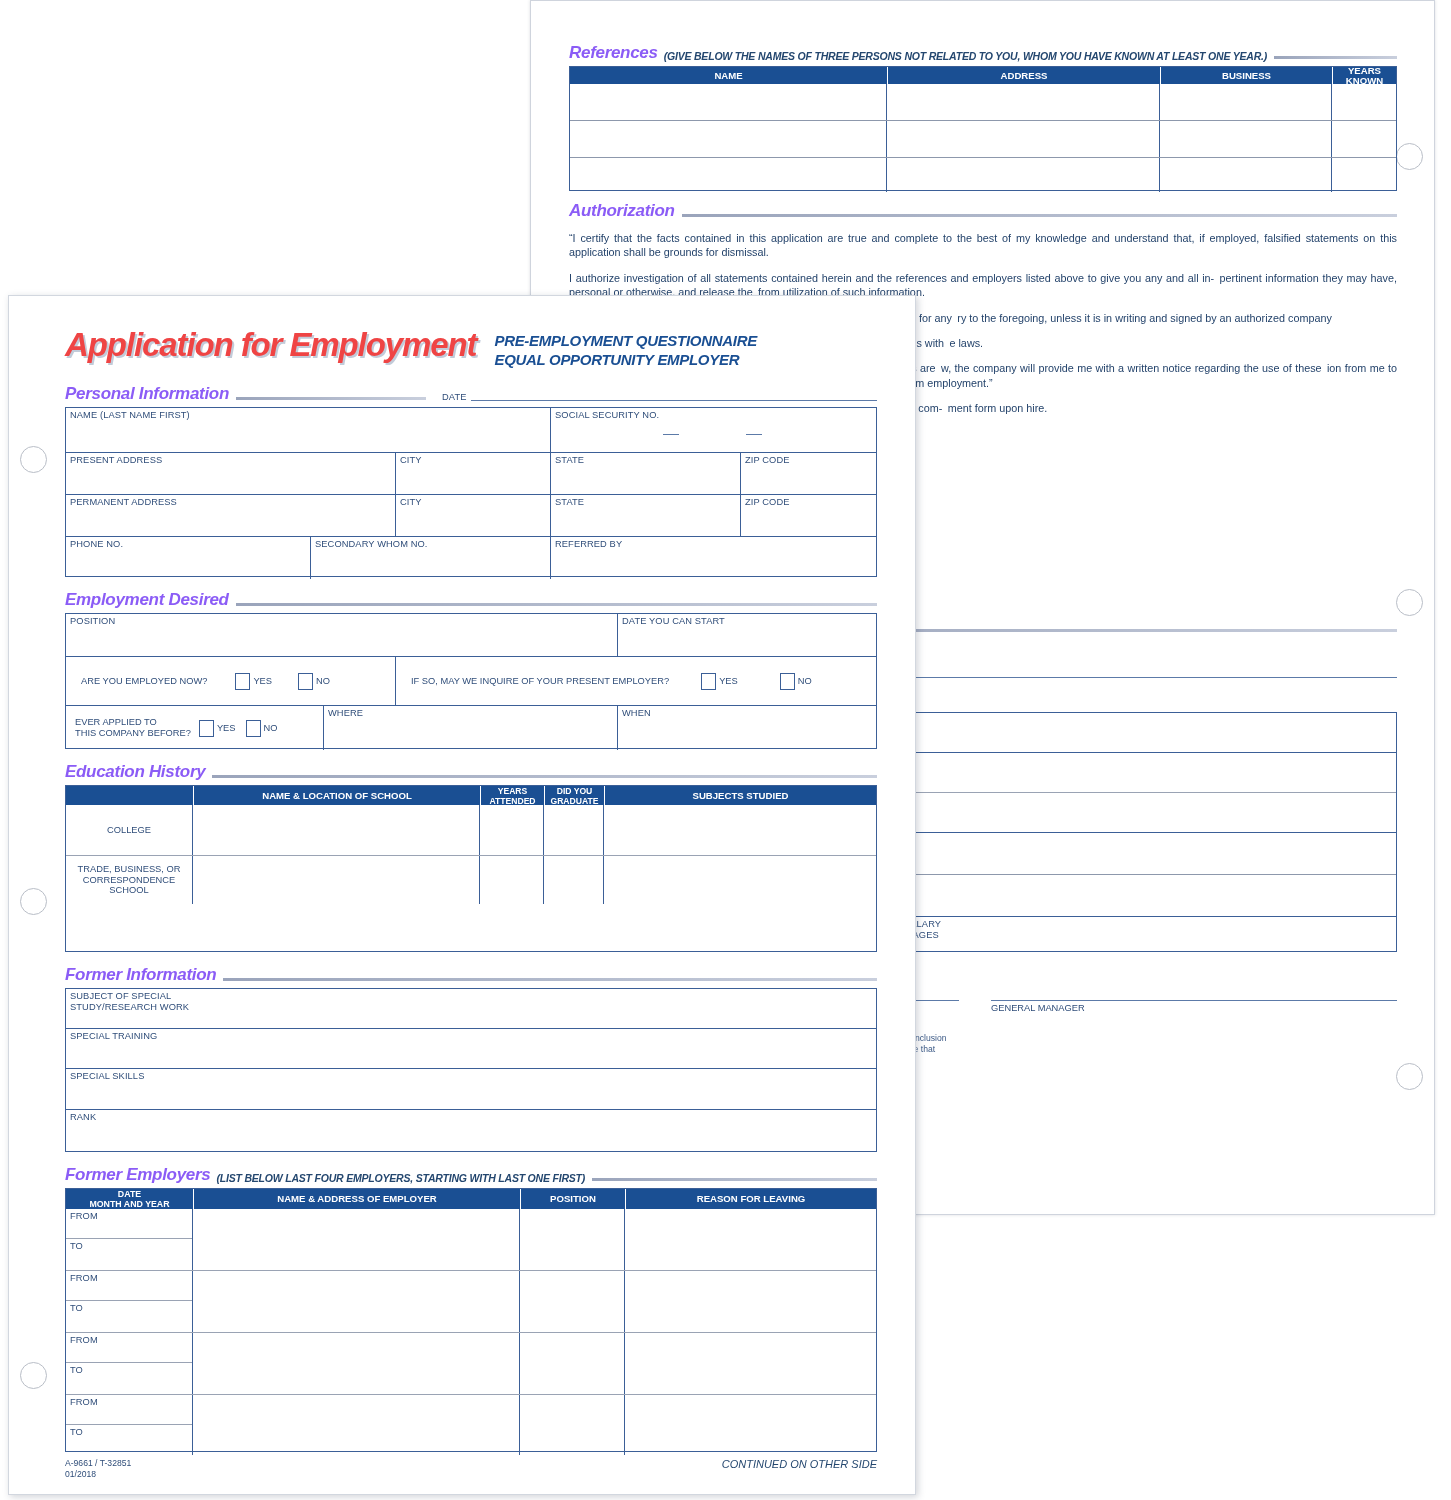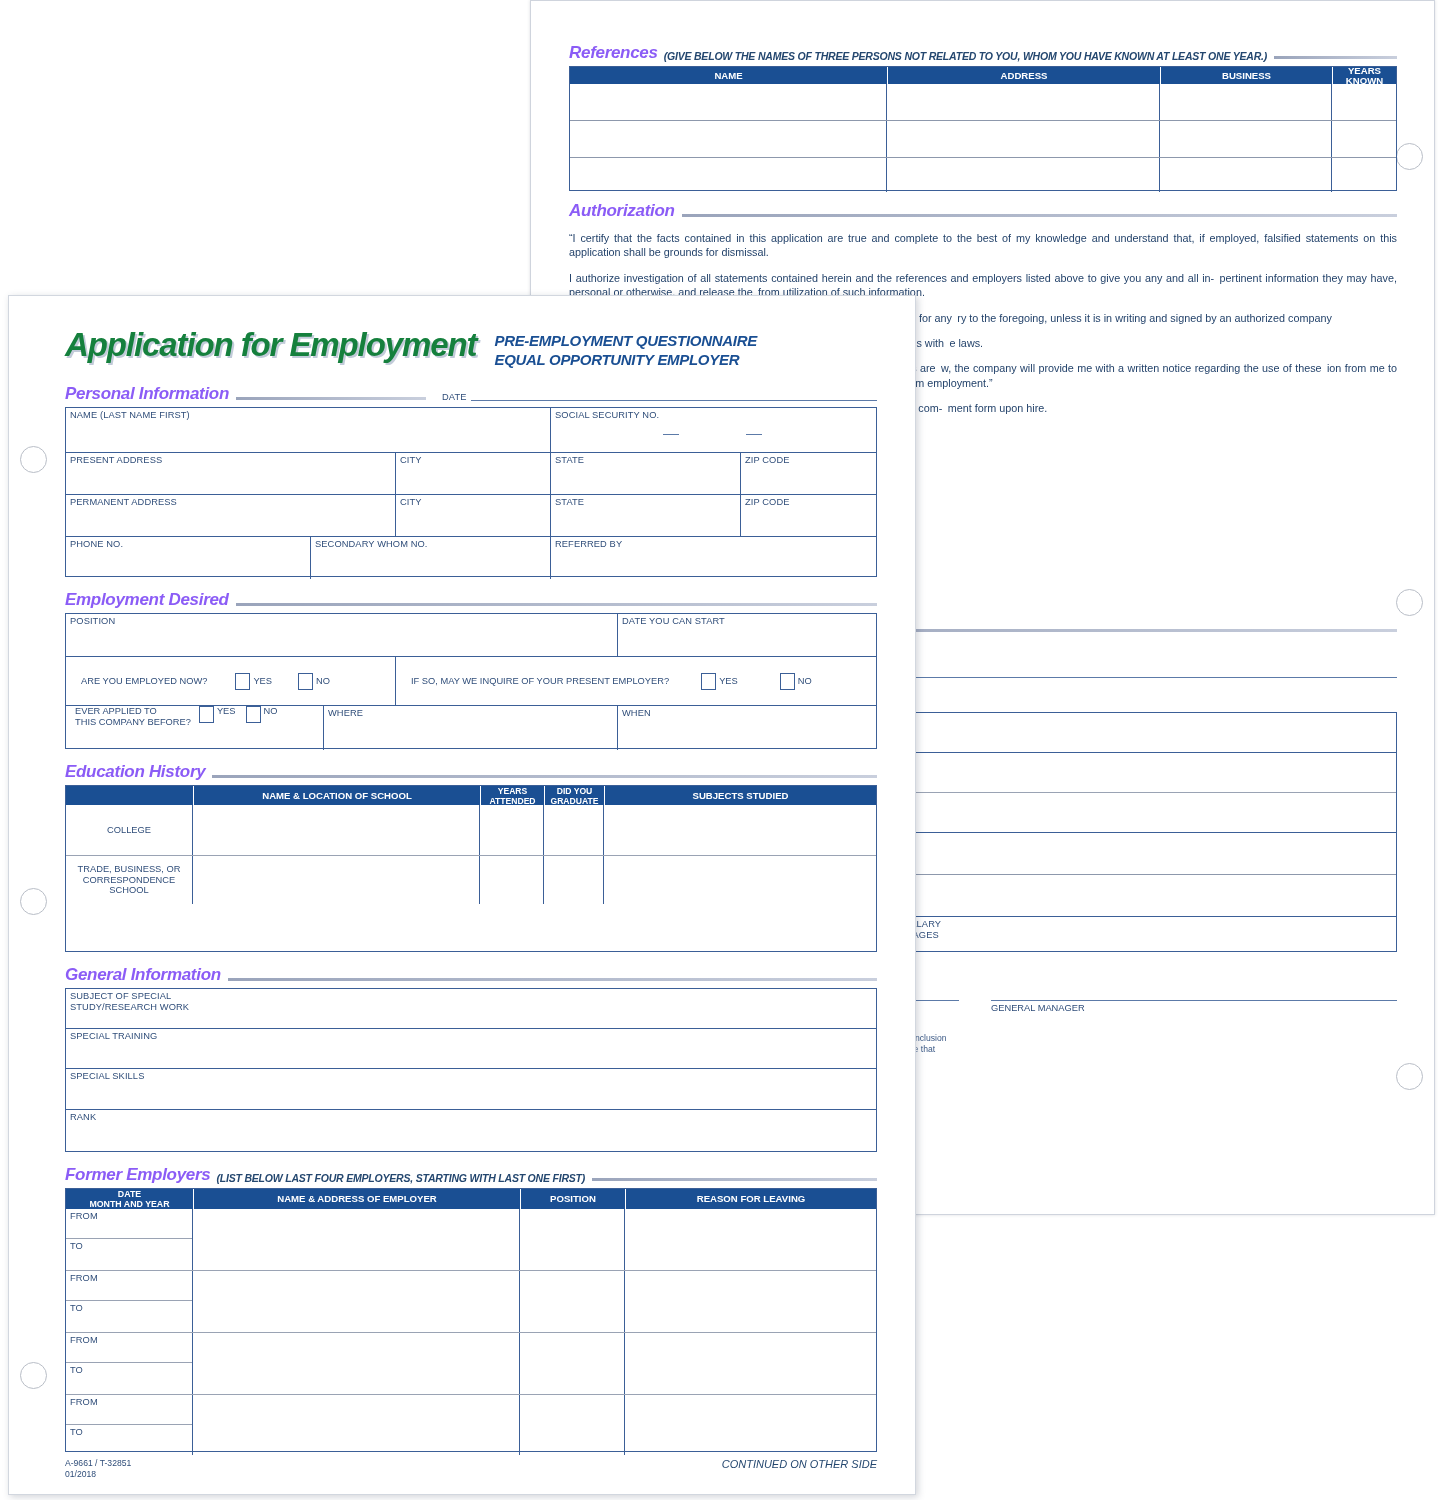--- a/index.html
+++ b/index.html
@@ -181,21 +181,21 @@
 </div>
 
 <div class="sheet" id="front-sheet">
 
   <div class="hole" style="left:11px;top:150px;"></div>
   <div class="hole" style="left:11px;top:592px;"></div>
   <div class="hole" style="left:11px;top:1066px;"></div>
 
   <div style="position:absolute;left:56px;top:32px;width:812px;">
     <div style="display:flex;align-items:flex-start;">
-      <div style="font-size:33px;font-weight:bold;font-style:italic;color:#15803d;
+      <div style="font-size:33px;font-weight:bold;font-style:italic;color:#ef4444;
                   letter-spacing:-1.1px;line-height:34px;white-space:nowrap;
                   text-shadow:2px 2px 0 rgba(120,140,170,.45);font-stretch:condensed;">Application for Employment</div>
       <div style="margin-left:18px;margin-top:4px;">
         <div style="font-size:15px;font-weight:bold;font-style:italic;color:#1a4f93;letter-spacing:-.3px;white-space:nowrap;">PRE-EMPLOYMENT QUESTIONNAIRE</div>
         <div style="font-size:15px;font-weight:bold;font-style:italic;color:#1a4f93;letter-spacing:-.3px;white-space:nowrap;margin-top:2px;">EQUAL OPPORTUNITY EMPLOYER</div>
       </div>
     </div>
 
     <div class="sec-row" style="margin-top:16px;">
       <span class="sec-head">Personal Information</span>
@@ -286,21 +286,21 @@
         <div class="fld" style="flex:1;height:100%;display:flex;align-items:center;padding-left:12px;">
           <span class="chk-lab">IF SO, MAY WE INQUIRE OF YOUR PRESENT EMPLOYER?</span>
           <span class="chk" style="margin-left:32px;"></span>
           <span class="chk-lab">YES</span>
           <span class="chk" style="margin-left:42px;"></span>
           <span class="chk-lab">NO</span>
         </div>
       </div>
 
       <div style="display:flex;height:44px;">
-        <div class="fld bdr-r" style="width:258px;height:100%;display:flex;align-items:flex-start;padding-left:6px;">
+        <div class="fld bdr-r" style="width:258px;height:100%;display:flex;align-items:center;padding-left:6px;">
           <span class="chk-lab" style="white-space:pre-line;line-height:11px;">EVER APPLIED TO
 THIS COMPANY BEFORE?</span>
           <span class="chk" style="margin-left:8px;"></span>
           <span class="chk-lab">YES</span>
           <span class="chk" style="margin-left:10px;"></span>
           <span class="chk-lab">NO</span>
         </div>
         <div class="fld bdr-r" style="width:294px;">
           <span class="fld-lab">WHERE</span>
         </div>
@@ -344,21 +344,21 @@
 SCHOOL</span>
         </div>
         <div class="fld bdr-r" style="width:287px;"></div>
         <div class="fld bdr-r" style="width:64px;"></div>
         <div class="fld bdr-r" style="width:60px;"></div>
         <div class="fld" style="flex:1;"></div>
       </div>
     </div>
 
     <div class="sec-row" style="margin-top:13px;">
-      <span class="sec-head">General Information</span>
+      <span class="sec-head">Former Information</span>
       <span class="rule"></span>
     </div>
 
     <div class="box" style="height:164px;">
       <div class="fld bdr-b" style="height:40px;">
         <span class="fld-lab">SUBJECT OF SPECIAL
 STUDY/RESEARCH WORK</span>
       </div>
       <div class="fld bdr-b" style="height:40px;">
         <span class="fld-lab">SPECIAL TRAINING</span>

